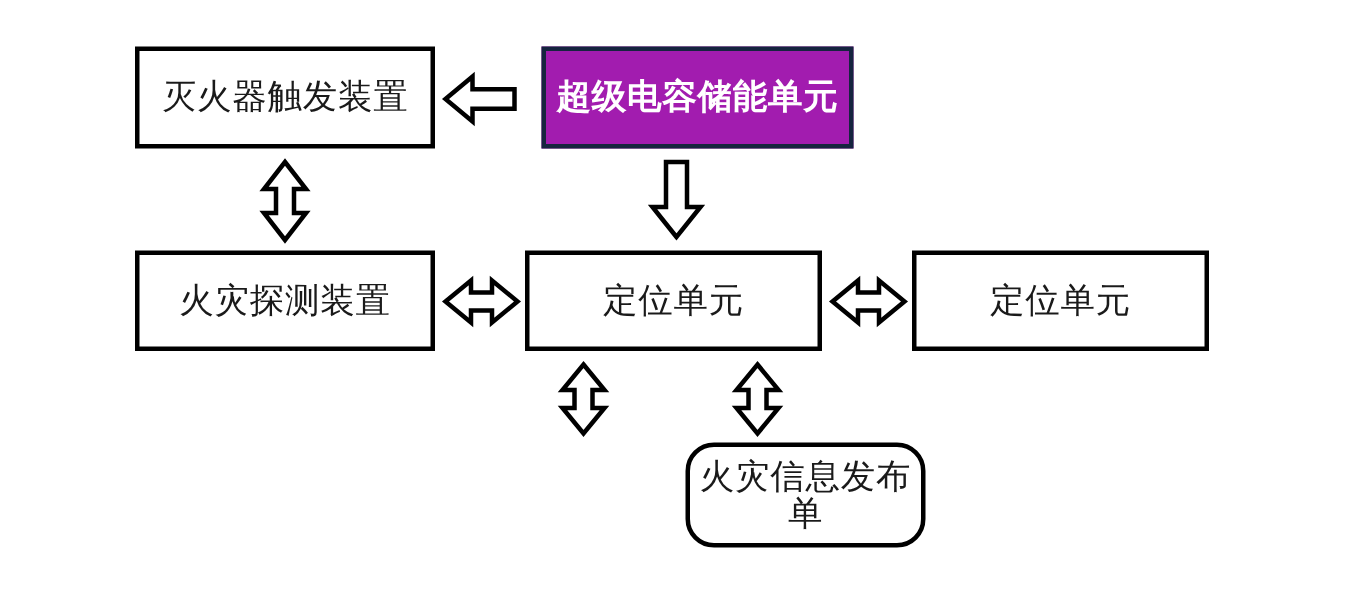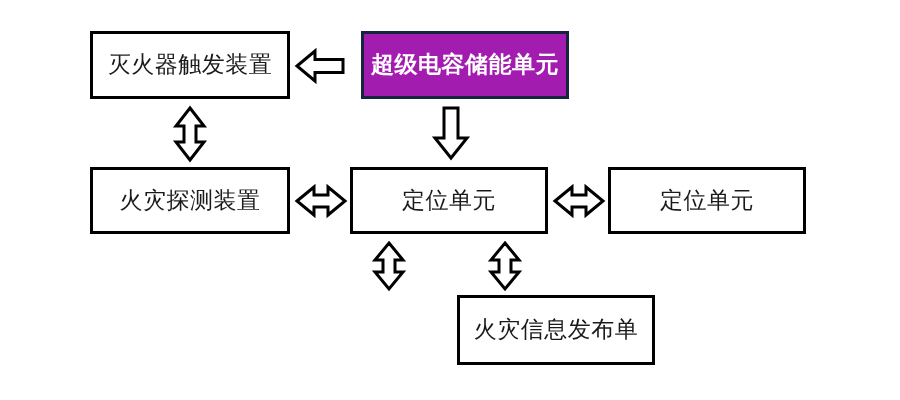--- a/index.html
+++ b/index.html
@@ -73,21 +73,21 @@
 
   <div class="node" id="node-central-processor" style="left:350px; top:167px; width:198px; height:67px;">
     <span>定位单元</span>
   </div>
 
   <div class="node" id="node-positioning-unit" style="left:608px; top:167px; width:198px; height:67px;">
     <span>定位单元</span>
   </div>
 
 
-  <div class="node" id="node-fire-info-bulletin" style="left:457px; top:295px; width:198px; height:70px;">
+  <div class="node" id="node-fire-info-bulletin" style="left:457px; top:295px; width:160px; height:70px;border-radius:19px;">
     <span>火灾信息发布单</span>
   </div>
 
   <div class="connector" style="left:294px; top:48px; width:52px; height:36px;">
     <svg width="52" height="36" viewBox="0 0 52 36">
       <polygon class="arrow-shape" points="3,18 21,3 21,11.5 49,11.5 49,24.5 21,24.5 21,33"></polygon>
     </svg>
   </div>
 
   <div class="connector" style="left:432px; top:105px; width:38px; height:56px;">

